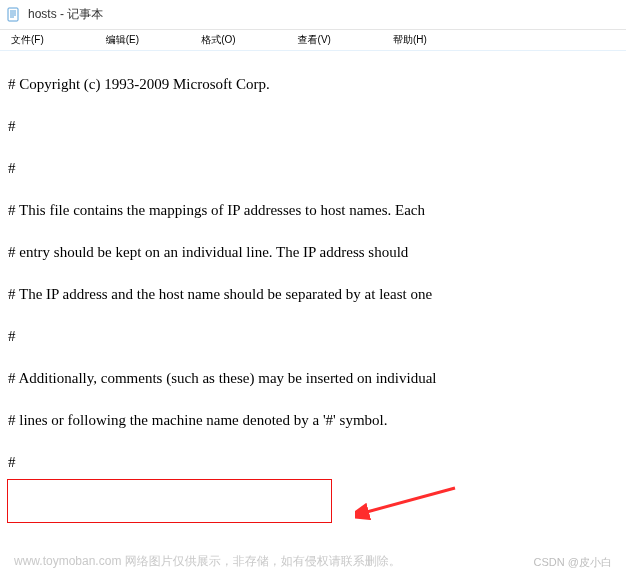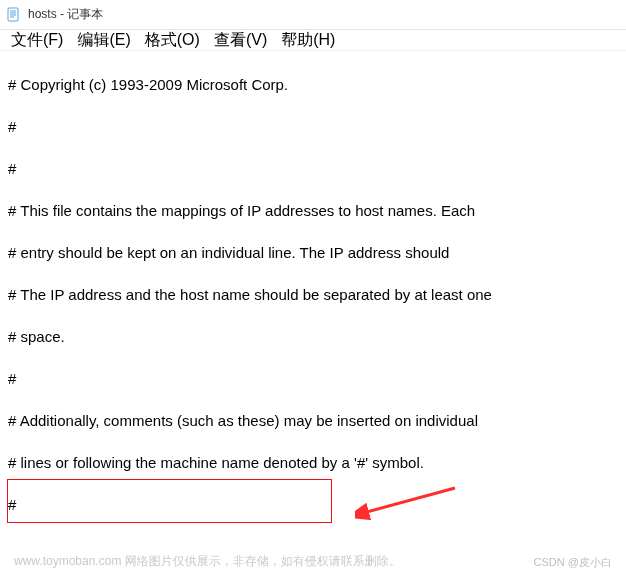--- a/index.html
+++ b/index.html
@@ -27,39 +27,40 @@
       margin-right: 6px;
       display: inline-flex;
       align-items: center;
       justify-content: center;
     }
     .menubar {
       height: 21px;
       display: flex;
       align-items: center;
       padding: 0 4px;
-      font-size: 16px;
+      font-size: 10px;
       color: #000;
       background: #fff;
       border-bottom: 1px solid #e5f1fb;
+      gap: 48px;
     }
     .menubar .menu-item {
       padding: 2px 7px;
       cursor: default;
     }
     .content {
       padding: 2px 8px;
       font-family: "Microsoft YaHei", "Segoe UI", Arial, sans-serif;
       font-size: 15px;
       line-height: 21px;
       color: #000;
       white-space: pre;
       position: relative;
     }
-    .content .line { white-space: pre; }
+    .content .line { white-space: pre; font-family: Liberation Serif, serif; }
     .highlight-box {
       position: absolute;
       border: 1px solid #e11;
       left: 7px;
       top: 479px;
       width: 325px;
       height: 44px;
       pointer-events: none;
     }
     .arrow {
@@ -108,21 +109,20 @@
   <div class="menu-item">帮助(H)</div>
 </div>
 
 <div class="content">
 <div class="line"># Copyright (c) 1993-2009 Microsoft Corp.</div>
 <div class="line">#</div>
 <div class="line">#</div>
 <div class="line"># This file contains the mappings of IP addresses to host names. Each</div>
 <div class="line"># entry should be kept on an individual line. The IP address should</div>
 <div class="line"># The IP address and the host name should be separated by at least one</div>
-<div class="line"># space.</div>
 <div class="line">#</div>
 <div class="line"># Additionally, comments (such as these) may be inserted on individual</div>
 <div class="line"># lines or following the machine name denoted by a '#' symbol.</div>
 <div class="line">#</div>
 
 
 
 
 
 

